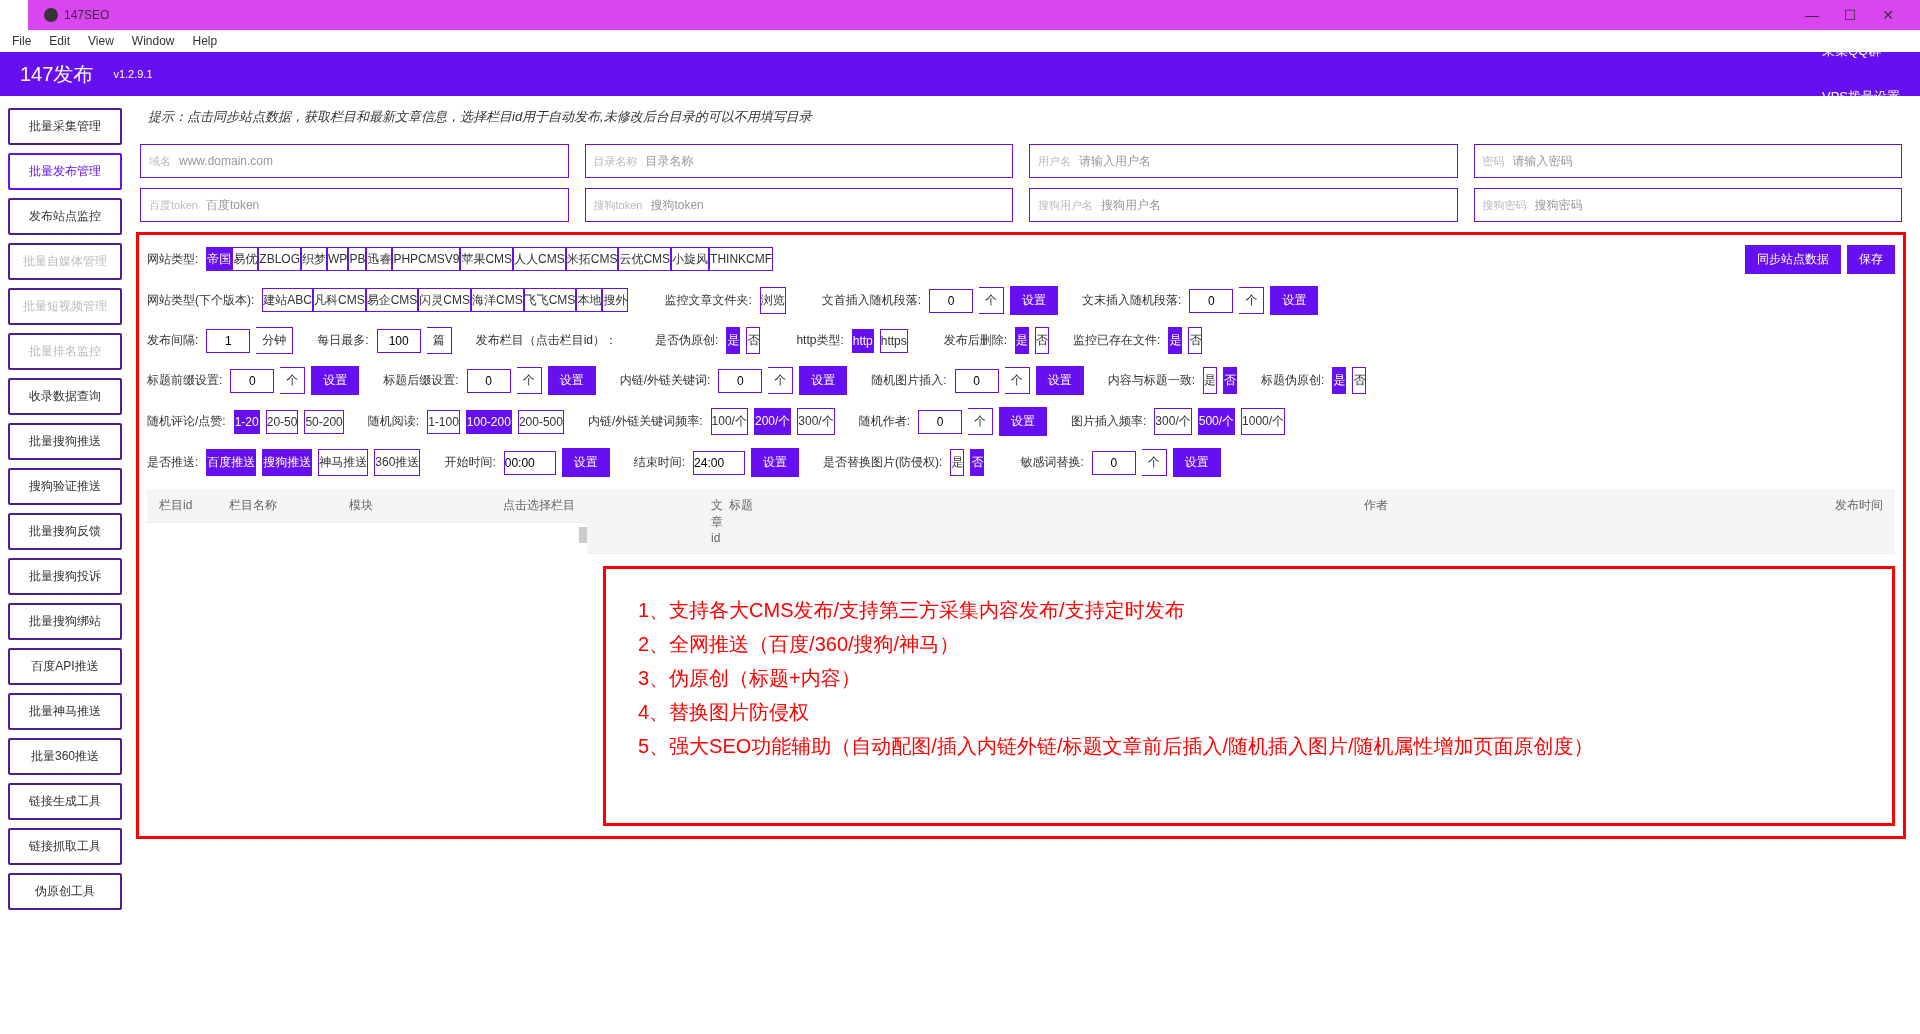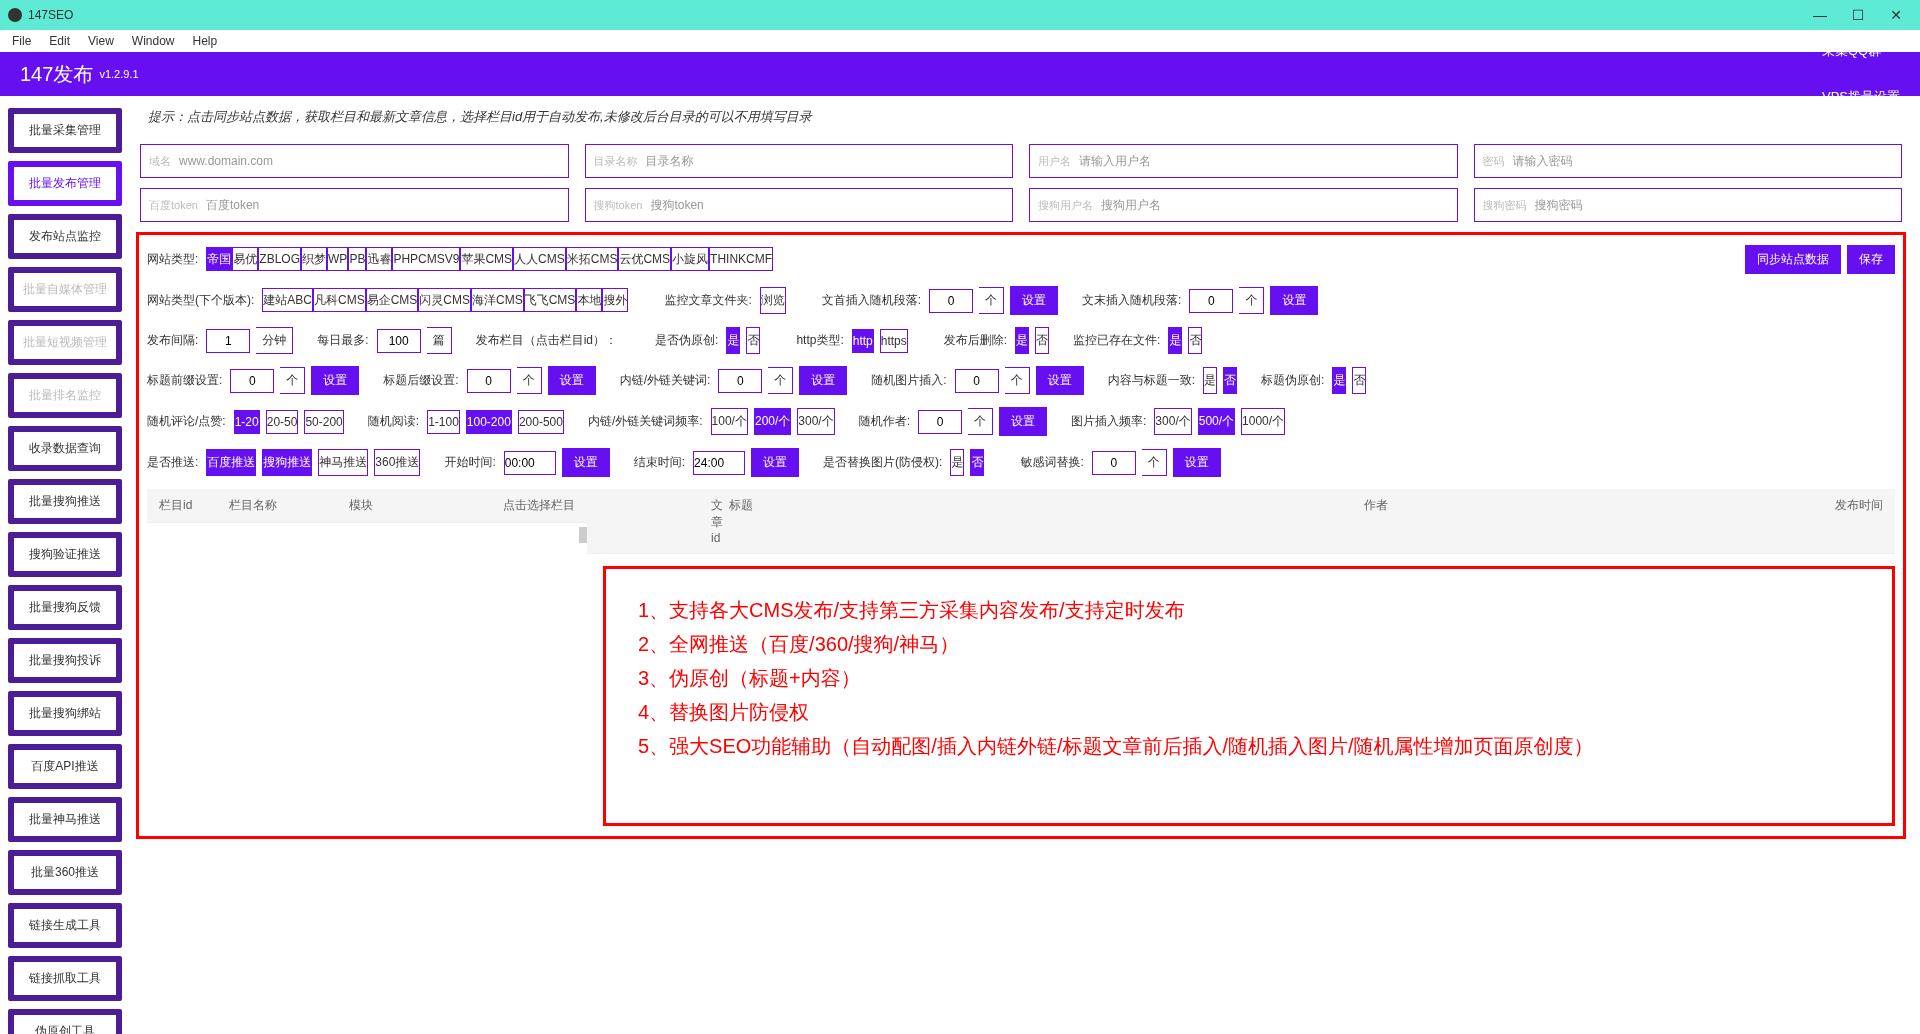--- a/index.html
+++ b/index.html
@@ -1,31 +1,31 @@
 <!DOCTYPE html>
 <html><head>
 <meta charset="utf-8">
 <style>
 * { margin: 0; padding: 0; box-sizing: border-box; font-family: "Microsoft YaHei", Arial, sans-serif; }
 body { background: #fff; font-size: 12px; color: #333; }
-.titlebar { height: 30px; display: flex; align-items: center; padding: 0 8px; background: #5eead4; }
+.titlebar { height: 30px; display: flex; align-items: center; padding: 0 16px; background: #d946ef; margin-left: 28px; }
 .titlebar-icon { width: 14px; height: 14px; background: #333; border-radius: 50%; margin-right: 6px; }
 .titlebar-title { font-size: 12px; }
 .win-controls { margin-left: auto; display: flex; gap: 18px; font-size: 14px; padding-right: 6px; }
 .win-btn { cursor: pointer; width: 20px; text-align: center; }
 .menubar { height: 22px; display: flex; align-items: center; padding: 0 4px; font-size: 12px; gap: 2px; }
 .menubar span { padding: 2px 8px; cursor: pointer; }
 .header { background: #6610f2; color: #fff; height: 44px; display: flex; align-items: center; padding: 0 20px; }
 .header-title { font-size: 20px; font-weight: 500; }
-.header-version { font-size: 11px; margin-left: 6px; }
+.header-version { font-size: 11px; margin-left: 20px; }
 .header-right { margin-left: auto; display: flex; gap: 28px; font-size: 13px; flex-direction: column; }
 .header-right span { cursor: pointer; }
 .main { display: flex; }
 .sidebar { width: 130px; padding: 12px 8px; display: flex; flex-direction: column; gap: 8px; }
-.side-btn { border: 6px solid #4c1d95; background: #fff; padding: 8px 4px; font-size: 12px; text-align: center; cursor: pointer; border-radius: 2px; }
+.side-btn { border: 2px solid #4c1d95; background: #fff; padding: 8px 4px; font-size: 12px; text-align: center; cursor: pointer; border-radius: 2px; }
 .side-btn.active { color: #6610f2; border-color: #6610f2; }
 .side-btn.disabled { color: #bbb; }
 .content { flex: 1; padding: 12px 14px 12px 6px; }
 .tip { font-size: 13px; color: #333; margin-bottom: 18px; padding-left: 12px; font-style: italic; }
 .input-row { display: flex; gap: 16px; margin-bottom: 10px; padding: 0 4px; }
 .input-group { flex: 1; border: 1px solid #6610f2; display: flex; align-items: center; height: 34px; padding: 0 8px; }
 .input-label { color: #bbb; font-size: 11px; margin-right: 8px; white-space: nowrap; }
 .input-field { border: none; outline: none; flex: 1; font-size: 12px; color: #333; }
 .input-field::placeholder { color: #999; }
 .redbox { border: 3px solid #ff0000; padding: 10px 8px; }

